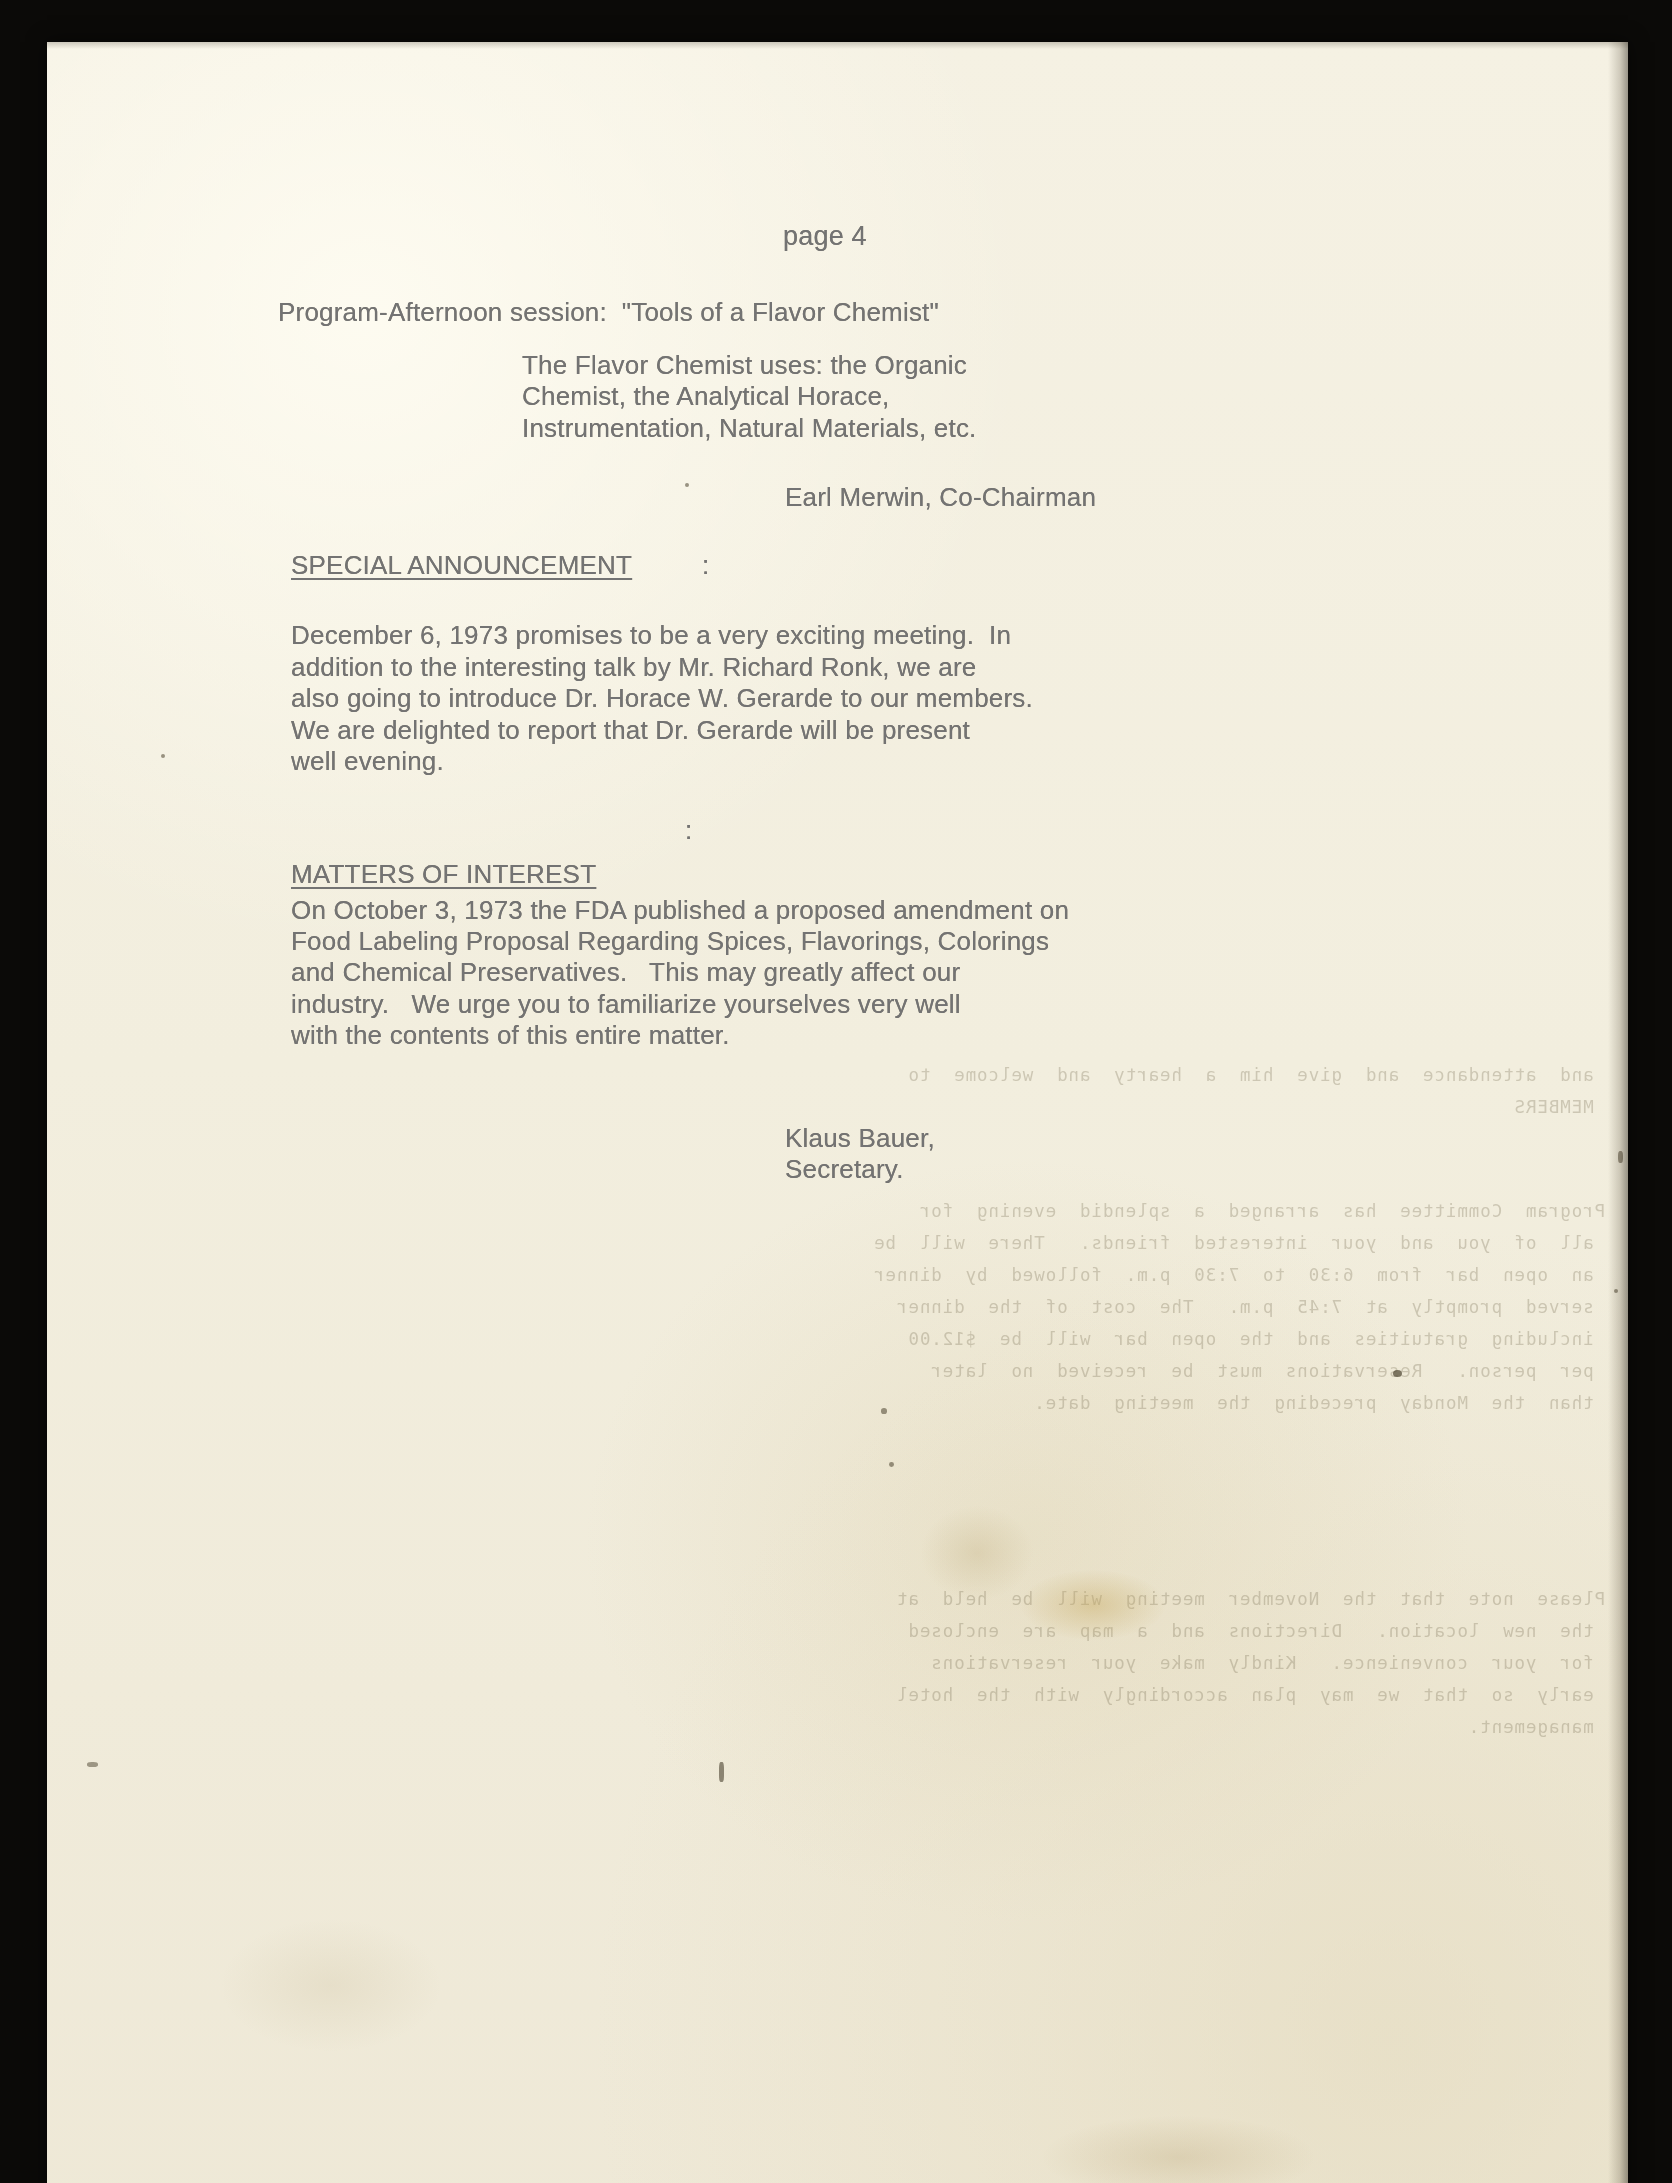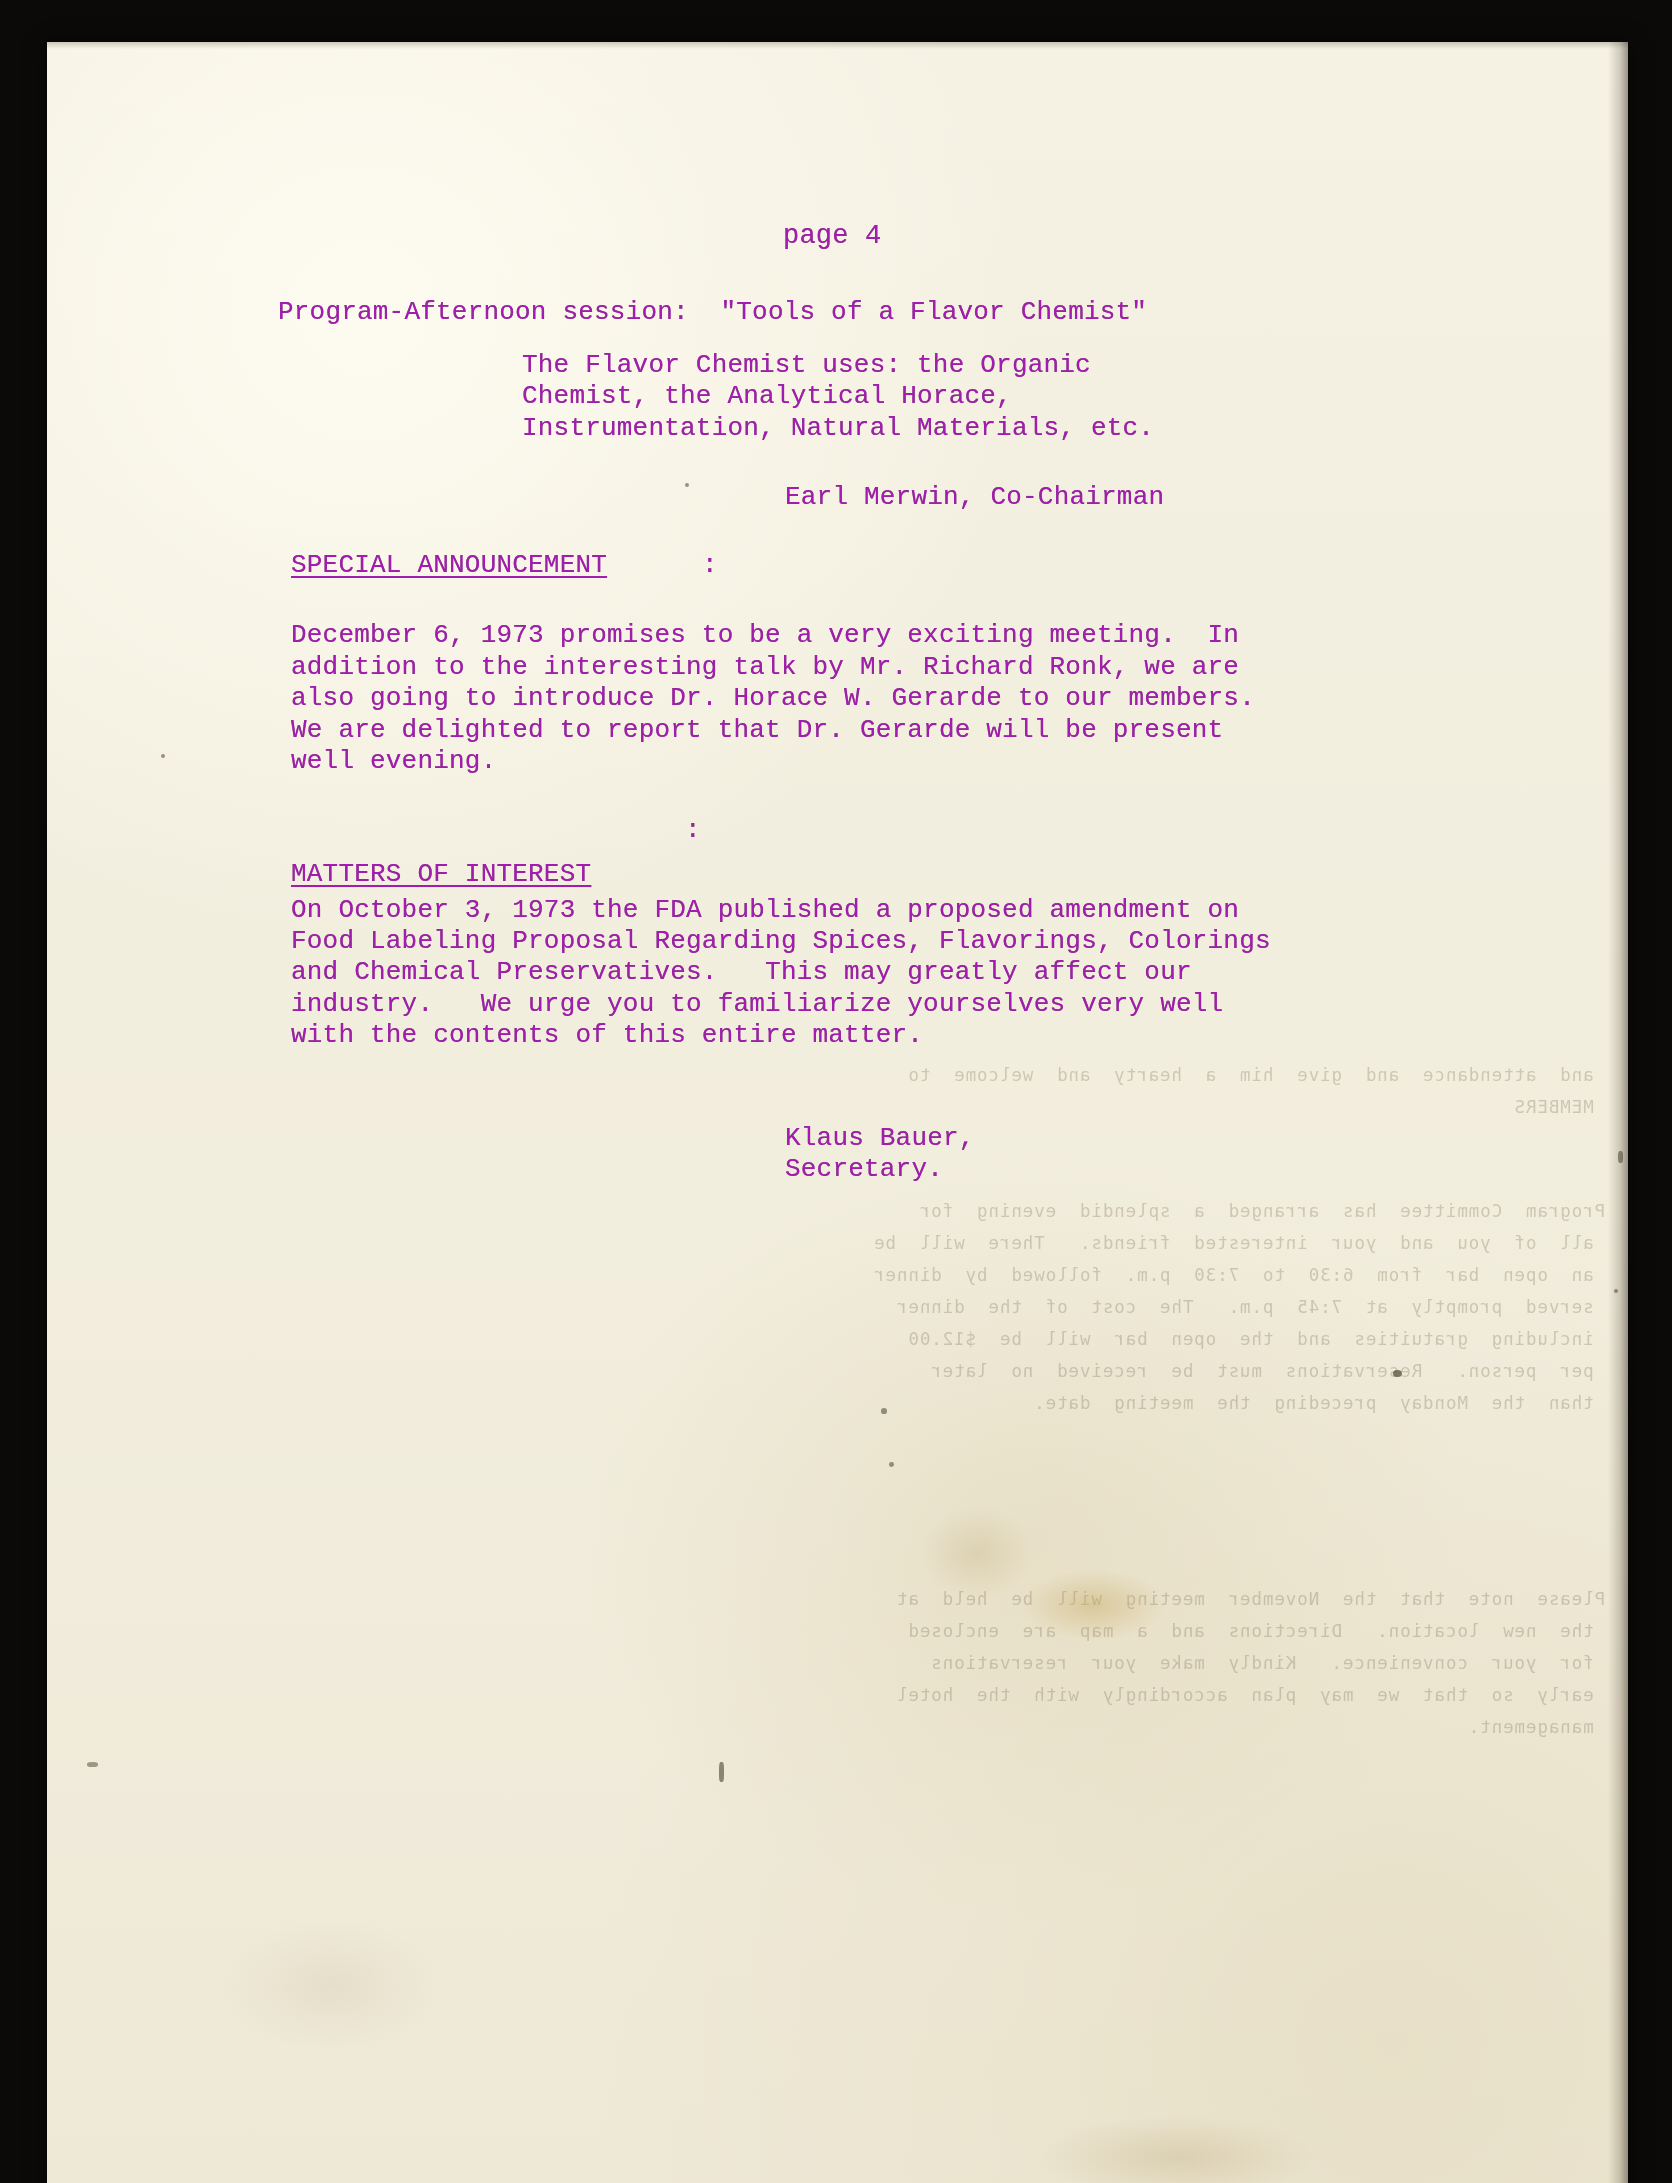--- a/index.html
+++ b/index.html
@@ -82,25 +82,25 @@
   
   .content {
     position: absolute;
     left: 0; top: 0; right: 0; bottom: 0;
     color: #211c13;
   }
 
   .tx {
     position: absolute;
     white-space: pre;
-    font-family: Liberation Mono, monospace;
+    font-family: Liberation Sans, sans-serif;
     font-size: 26px;
     line-height: 34px;
     letter-spacing: 0.2px;
-    color: #a21caf;
+    color: #737373;
     text-shadow: 0 0 0.6px rgba(40,32,20,0.55);
   }
 
   .tx.under {
     text-decoration: underline;
     text-underline-offset: 3.9px;
     text-decoration-thickness: 1.7px;
   }
 
   .pageno {

